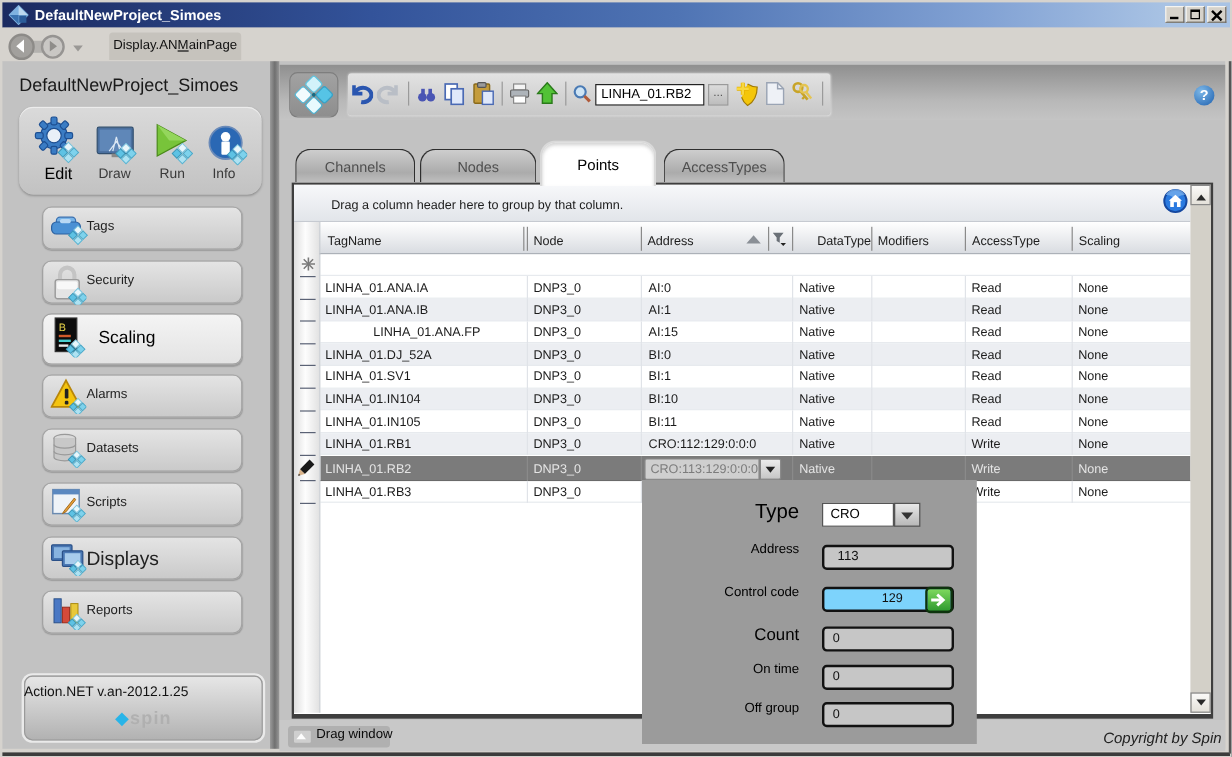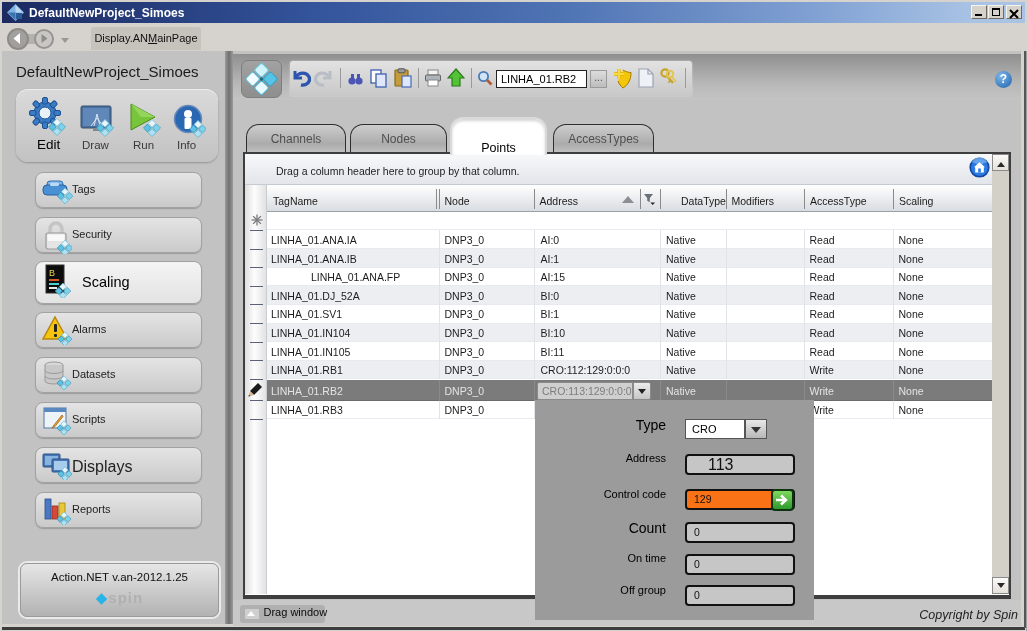--- a/index.html
+++ b/index.html
@@ -116,21 +116,21 @@
         <rect x="0.5" y="0.5" width="5.5" height="5.5" fill="#aee2f2" stroke="#5ab4d2" stroke-width="0.8"></rect>
       </g>
     </svg></div>
 <div class="abs" style="left:177px;top:139px;font-size:11.5px;color:#3a3a3a;">Info</div>
 
 <div id="menu"></div>
 
 <div class="abs" style="left:20px;top:563px;width:199px;height:54px;border-radius:7px;
   background:linear-gradient(180deg,#e6e6e6,#b2b2b2);border:1px solid #9a9a9a;box-sizing:border-box;
   box-shadow:0 0 0 2px rgba(244,244,244,.8);"></div>
-<div class="abs" style="left:20px;top:571px;width:199px;text-align:center;font-size:11.5px;color:#111;">Action.NET v.an-2012.1.25</div>
+<div class="abs" style="left:20px;top:571px;width:199px;text-align:left;font-size:11.5px;color:#111;">Action.NET v.an-2012.1.25</div>
 <div class="abs" style="left:20px;top:589px;width:199px;text-align:center;font-size:15px;color:#b0b0b0;letter-spacing:1px;">
   <span style="color:#28b4e8;">◆</span><span style="font-weight:bold;">spin</span></div>
 
 <div class="abs" style="left:232.5px;top:51px;width:788.5px;height:573px;background:#c2c2c2;"></div>
 
 <div class="abs" style="left:233px;top:54px;width:788px;height:46px;
   background:linear-gradient(180deg,#8f8f8f 0,#a2a2a2 30%,#b8b8b8 65%,#c4c4c4 100%);"></div>
 <div class="abs" style="left:290px;top:61px;width:402px;height:35px;border-radius:3px;
   background:linear-gradient(180deg,#e2e2e2,#c8c8c8);box-shadow:0 0 2px rgba(255,255,255,.6);"></div>
 
@@ -291,21 +291,21 @@
       <g transform="translate(22,24) rotate(45)">
         <rect x="-5" y="-5" width="4.5" height="4.5" fill="#e8f6fb" stroke="#7ac4de" stroke-width="0.8"></rect>
         <rect x="0.5" y="-5" width="4.5" height="4.5" fill="#7ed2ec" stroke="#4aa8c8" stroke-width="0.8"></rect>
         <rect x="-5" y="0.5" width="4.5" height="4.5" fill="#5ec2e4" stroke="#3a98ba" stroke-width="0.8"></rect>
         <rect x="0.5" y="0.5" width="4.5" height="4.5" fill="#aee2f2" stroke="#5ab4d2" stroke-width="0.8"></rect>
       </g>
     </svg></div>
 <div class="abs" style="left:72px;top:503px;font-size:11px;color:#222;">Reports</div>
 <div class="abs" style="left:246px;top:124px;width:100px;height:28px;background:linear-gradient(180deg,#cdcdcd,#ababab 70%,#bfbfbf);border:1.5px solid #2e2e2e;border-bottom:none;border-radius:13px 13px 0 0;box-sizing:border-box;text-align:center;font-size:12px;color:#4f4f4f;padding-top:7px;">Channels</div>
 <div class="abs" style="left:350px;top:124px;width:97px;height:28px;background:linear-gradient(180deg,#cdcdcd,#ababab 70%,#bfbfbf);border:1.5px solid #2e2e2e;border-bottom:none;border-radius:13px 13px 0 0;box-sizing:border-box;text-align:center;font-size:12px;color:#4f4f4f;padding-top:7px;">Nodes</div>
-<div class="abs" style="left:450px;top:117px;width:97px;height:38px;background:#fff;border:2px solid #d9d9d9;border-bottom:none;border-radius:13px 13px 0 0;box-sizing:border-box;z-index:5;box-shadow:inset 0 2px 3px rgba(160,160,160,.45);text-align:center;font-size:12.5px;color:#000;padding-top:22px;">Points</div>
+<div class="abs" style="left:450px;top:117px;width:97px;height:38px;background:#fff;border:2px solid #d9d9d9;border-bottom:none;border-radius:13px 13px 0 0;box-sizing:border-box;z-index:5;box-shadow:inset 0 2px 3px rgba(160,160,160,.45);text-align:center;font-size:12.5px;color:#000;padding-top:12px;">Points</div>
 <div class="abs" style="left:553px;top:124px;width:101px;height:28px;background:linear-gradient(180deg,#cdcdcd,#ababab 70%,#bfbfbf);border:1.5px solid #2e2e2e;border-bottom:none;border-radius:13px 13px 0 0;box-sizing:border-box;text-align:center;font-size:12px;color:#4f4f4f;padding-top:7px;">AccessTypes</div>
 <div class="abs" style="left:245px;top:185px;width:747px;height:27px;background:linear-gradient(180deg,#ffffff,#d9dce1);border-bottom:1px solid #9aa0a8;box-sizing:border-box;"></div>
 <div class="abs tc" style="left:273px;top:193px;font-size:10.5px;">TagName</div>
 <div class="abs tc" style="left:444.5px;top:193px;font-size:10.5px;">Node</div>
 <div class="abs" style="left:438.5px;top:189px;width:1px;height:20px;background:#8a8a8a;"></div>
 <div class="abs tc" style="left:539.5px;top:193px;font-size:10.5px;">Address</div>
 <div class="abs" style="left:533.5px;top:189px;width:1px;height:20px;background:#8a8a8a;"></div>
 <div class="abs tc" style="left:666px;top:193px;font-size:10.5px;margin-left:15px;">DataType</div>
 <div class="abs" style="left:660px;top:189px;width:1px;height:20px;background:#8a8a8a;"></div>
 <div class="abs tc" style="left:731.5px;top:193px;font-size:10.5px;">Modifiers</div>
@@ -478,31 +478,31 @@
     <path d="M12 2 L16 6 L8 14 L4 10 Z" fill="#1a1a1a"></path>
     <path d="M4 10 L8 14 L2.5 15.5 Z" fill="#d9b38a"></path>
     <path d="M2.5 15.5 L4.3 15 L3 13.7 Z" fill="#1a1a1a"></path>
   </svg>
 <div class="abs" style="left:992px;top:154px;width:16.5px;height:440px;background:#d3d0c8;"></div>
 <div class="abs" style="left:992px;top:154px;width:16.5px;height:17px;background:linear-gradient(180deg,#fbfaf8,#e4e1da);border:1px solid #8a8a8a;box-sizing:border-box;"></div>
 <div class="abs" style="left:996.5px;top:162px;width:0;height:0;border:4px solid transparent;border-bottom:5px solid #2a2a2a;border-top:none;"></div>
 <div class="abs" style="left:992px;top:577px;width:16.5px;height:17px;background:linear-gradient(180deg,#fbfaf8,#e4e1da);border:1px solid #8a8a8a;box-sizing:border-box;"></div>
 <div class="abs" style="left:996.5px;top:583px;width:0;height:0;border:4px solid transparent;border-top:5px solid #2a2a2a;border-bottom:none;"></div>
 <div class="abs" style="left:535px;top:400px;width:279px;height:220px;background:#9b9b9b;z-index:10;"></div>
-<div class="abs" style="left:540px;top:417px;width:126px;text-align:right;font-size:14px;color:#000;z-index:11;">Type</div>
+<div class="abs" style="left:540px;top:417px;width:126px;text-align:right;font-size:17px;color:#000;z-index:11;">Type</div>
 <div class="abs" style="left:540px;top:452px;width:126px;text-align:right;font-size:11px;color:#000;z-index:11;">Address</div>
 <div class="abs" style="left:540px;top:488px;width:126px;text-align:right;font-size:11px;color:#000;z-index:11;">Control code</div>
 <div class="abs" style="left:540px;top:520px;width:126px;text-align:right;font-size:14px;color:#000;z-index:11;">Count</div>
 <div class="abs" style="left:540px;top:551.5px;width:126px;text-align:right;font-size:11px;color:#000;z-index:11;">On time</div>
 <div class="abs" style="left:540px;top:583.5px;width:126px;text-align:right;font-size:11px;color:#000;z-index:11;">Off group</div>
 <div class="abs" style="left:685px;top:419px;width:60px;height:20px;background:#fff;border:1px solid #555;box-sizing:border-box;z-index:11;font-size:11px;line-height:18px;padding-left:6px;color:#000;">CRO</div>
 <div class="abs" style="left:745px;top:419px;width:22px;height:20px;background:linear-gradient(180deg,#e8e8e8,#b8b8b8);border:1px solid #555;box-sizing:border-box;z-index:11;"></div>
 <div class="abs" style="left:751px;top:427px;width:0;height:0;border:5px solid transparent;border-top:6px solid #333;border-bottom:none;z-index:12;"></div>
-<div class="abs" style="left:685px;top:453.5px;width:110px;height:21px;background:#c6c6c6;border:2px solid #111;border-radius:4px;box-sizing:border-box;z-index:11;font-size:16px;line-height:17px;padding-left:21px;color:#111;">113</div>
-<div class="abs" style="left:685px;top:489px;width:110px;height:21px;background:#f97316;border:2px solid #111;border-radius:4px;box-sizing:border-box;z-index:11;font-size:10.5px;line-height:17px;padding-left:7px;color:#111;">129</div>
+<div class="abs" style="left:685px;top:453.5px;width:110px;height:21px;background:#c6c6c6;border:2px solid #111;border-radius:4px;box-sizing:border-box;z-index:11;font-size:11px;line-height:17px;padding-left:11px;color:#111;">113</div>
+<div class="abs" style="left:685px;top:489px;width:110px;height:21px;background:#7dd3fc;border:2px solid #111;border-radius:4px;box-sizing:border-box;z-index:11;font-size:10.5px;line-height:17px;padding-left:7px;color:#111;text-align:center;">129</div>
 <div class="abs" style="left:685px;top:521.5px;width:110px;height:21px;background:#c6c6c6;border:2px solid #111;border-radius:4px;box-sizing:border-box;z-index:11;font-size:10.5px;line-height:17px;padding-left:7px;color:#111;">0</div>
 <div class="abs" style="left:685px;top:553.5px;width:110px;height:21px;background:#c6c6c6;border:2px solid #111;border-radius:4px;box-sizing:border-box;z-index:11;font-size:10.5px;line-height:17px;padding-left:7px;color:#111;">0</div>
 <div class="abs" style="left:685px;top:585px;width:110px;height:21px;background:#c6c6c6;border:2px solid #111;border-radius:4px;box-sizing:border-box;z-index:11;font-size:10.5px;line-height:17px;padding-left:7px;color:#111;">0</div>
 <div class="abs" style="left:771px;top:489px;width:23px;height:22px;background:linear-gradient(180deg,#7ed95e,#2f9a2f);border:2px solid #0d330d;border-radius:4px;box-sizing:border-box;z-index:11;"><svg width="19" height="18" viewBox="0 0 19 18">
       <path d="M3 9 H11 M8 4.5 L13 9 L8 13.5" stroke="#fff" stroke-width="2.4" fill="none"></path>
     </svg></div>
 <svg class="abs" style="left:291px;top:68px;" width="20" height="20" viewBox="0 0 20 20">
     <path d="M4 3 L4 10 L11 10" fill="none" stroke="#2a56b0" stroke-width="3"></path>
     <path d="M5 9 A7 6 0 1 1 10 17" fill="none" stroke="#2a56b0" stroke-width="3.4"></path>
   </svg>

